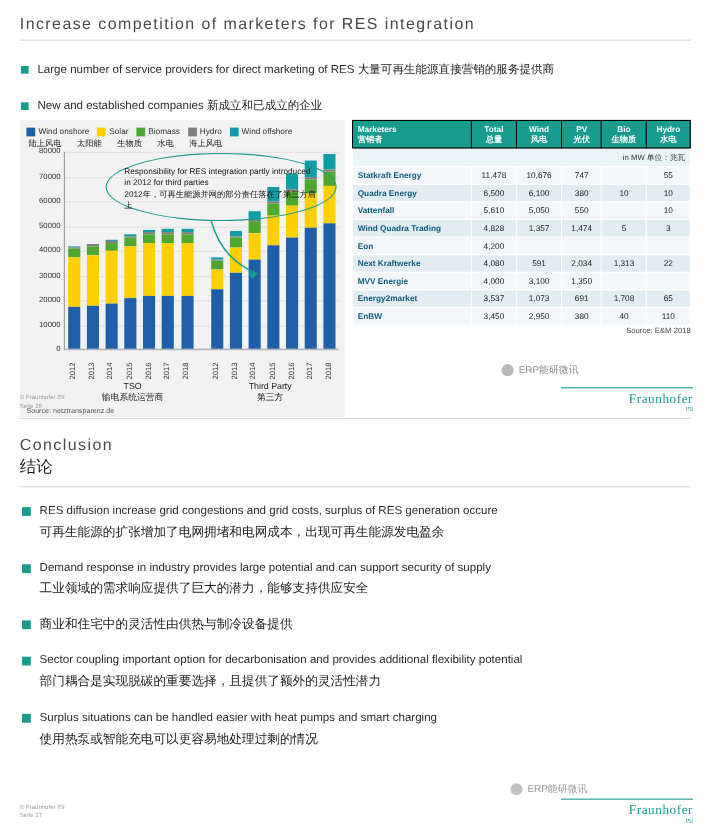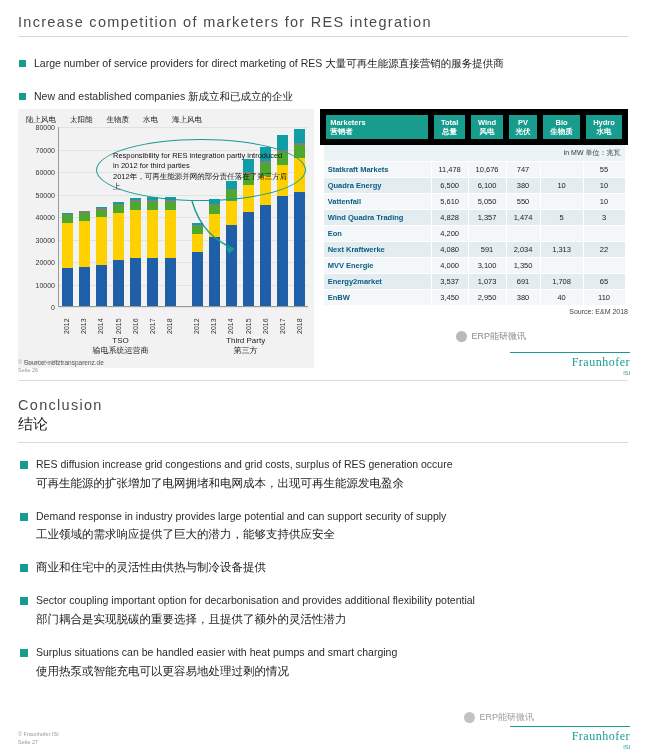--- a/index.html
+++ b/index.html
@@ -81,21 +81,21 @@
     background: rgba(242,242,242,0.0);
   }
   .annot .cn { color:#111; }
   .pointer { position:absolute; left: 172px; top: 92px; z-index:4; }
 
   
   .tbl-box { width: 312px; }
   table.m { border-collapse: collapse; width: 100%; font-size: 7.5px; }
   table.m th {
     background: #179c8e; color: #fff; font-weight: 700; padding: 3px 4px; text-align: center;
-    line-height: 1.2; vertical-align: middle; border: 6px solid #000000;
+    line-height: 1.2; vertical-align: middle; border: 1px solid #000000;
   }
   table.m th.left { text-align: left; width: 108px; }
   table.m td { padding: 3px 4px; text-align: center; color: #222; border: 1px solid #ffffff; }
   table.m td.left { text-align: left; color: #0a5c80; font-weight: 600; }
   table.m tr.unit td { background: #eaf3f6; text-align: right; font-size: 7px; color:#333; font-style: normal; }
   table.m tr:nth-child(odd of .d) td { background: #e6eef2; }
   table.m tr.d:nth-child(even) td { background: #f3f7f9; }
   table.m tr.d:nth-child(odd) td { background: #e3ecf1; }
   .tbl-src { font-size: 7px; color: #444; text-align: right; margin-top: 2px; }
 
@@ -144,20 +144,42 @@
     </li>
     <li>
       <span>New and established companies</span>
       <span class="bul-cn">新成立和已成立的企业</span>
     </li>
   </ul>
 
   <div class="content-row">
 
     <div class="chart-box">
+      <div class="legend">
+        <span class="li">
+            <i class="sw" style="background:#1f5fa8"></i>
+            <span>Wind onshore</span>
+          </span>
+        <span class="li">
+            <i class="sw" style="background:#ffd000"></i>
+            <span>Solar</span>
+          </span>
+        <span class="li">
+            <i class="sw" style="background:#4ea72e"></i>
+            <span>Biomass</span>
+          </span>
+        <span class="li">
+            <i class="sw" style="background:#7f7f7f"></i>
+            <span>Hydro</span>
+          </span>
+        <span class="li">
+            <i class="sw" style="background:#0f9ea6"></i>
+            <span>Wind offshore</span>
+          </span>
+      </div>
       <div class="legend-cn">
         <span>陆上风电</span>
         <span>太阳能</span>
         <span>生物质</span>
         <span>水电</span>
         <span>海上风电</span>
       </div>
 
       <div class="plot-wrap">
         <div class="yaxis" id="yaxis">
@@ -407,21 +429,21 @@
               <div>Hydro</div>
               <div>水电</div>
             </th>
           </tr>
         </thead>
         <tbody id="tbody">
           <tr class="unit">
             <td colspan="6">in MW 单位：兆瓦</td>
           </tr>
         <tr class="d">
-              <td class="left">Statkraft Markets</td>
+              <td class="left">Statkraft Energy</td>
               <td class="">11,478</td>
               <td class="">10,676</td>
               <td class="">747</td>
               <td class=""></td>
               <td class="">55</td>
             </tr>
             <tr class="d">
               <td class="left">Quadra Energy</td>
               <td class="">6,500</td>
               <td class="">6,100</td>

